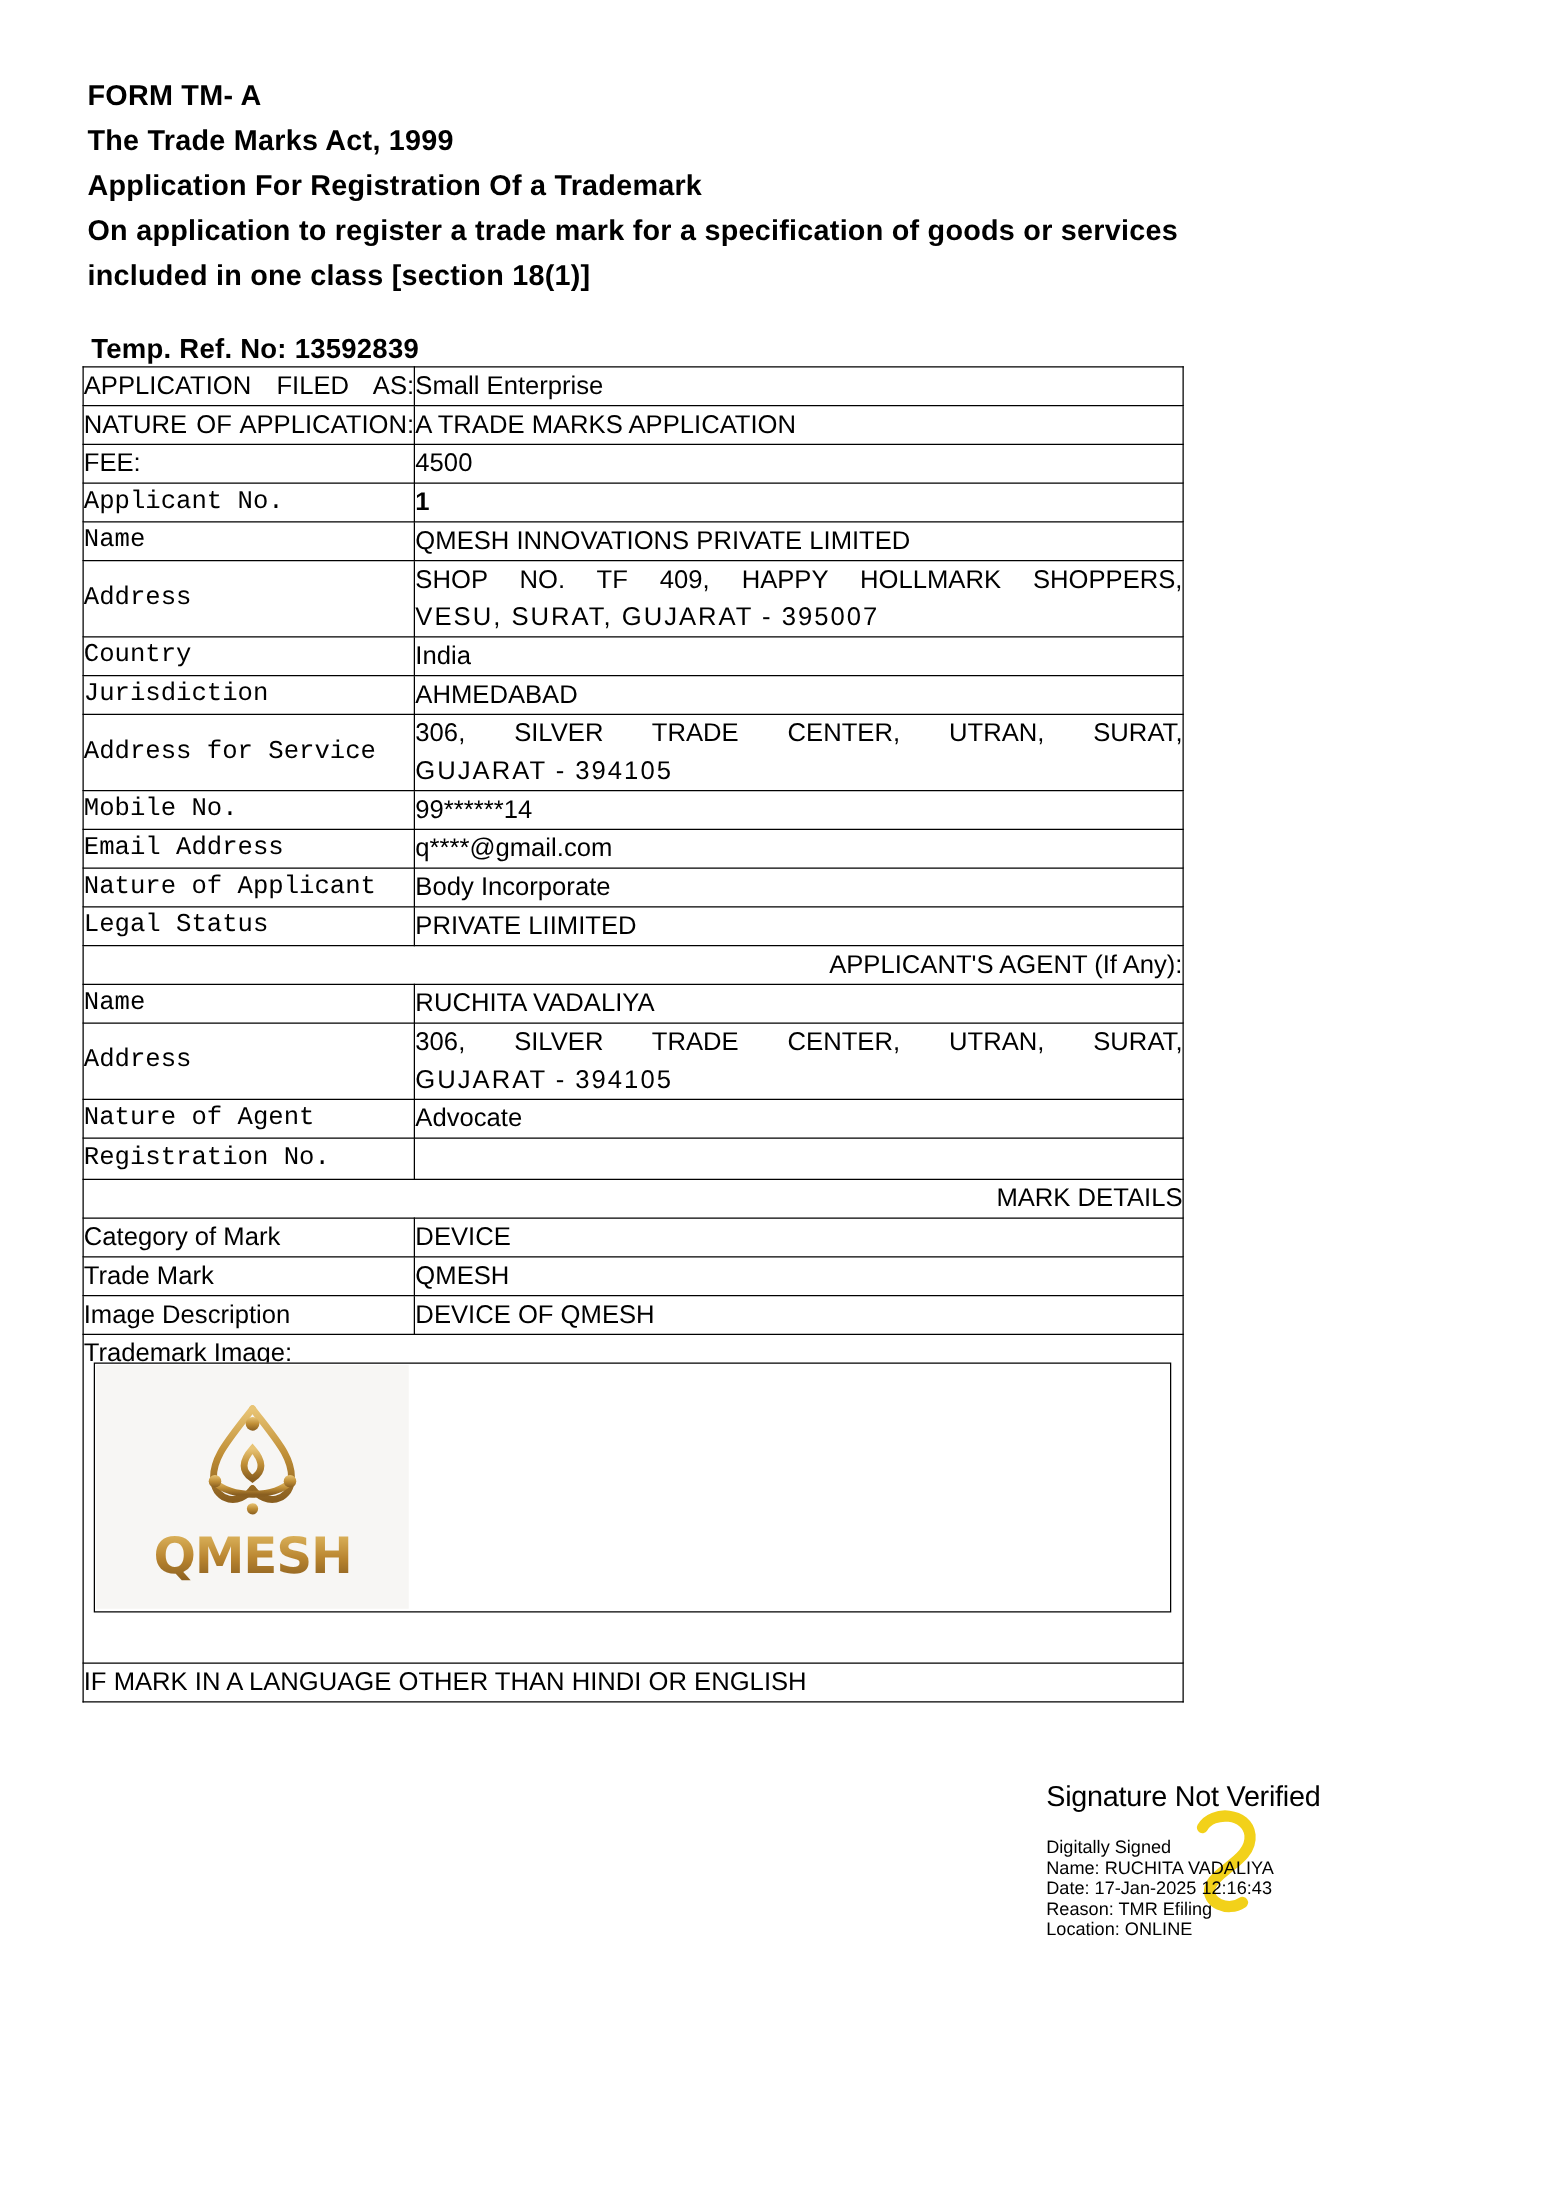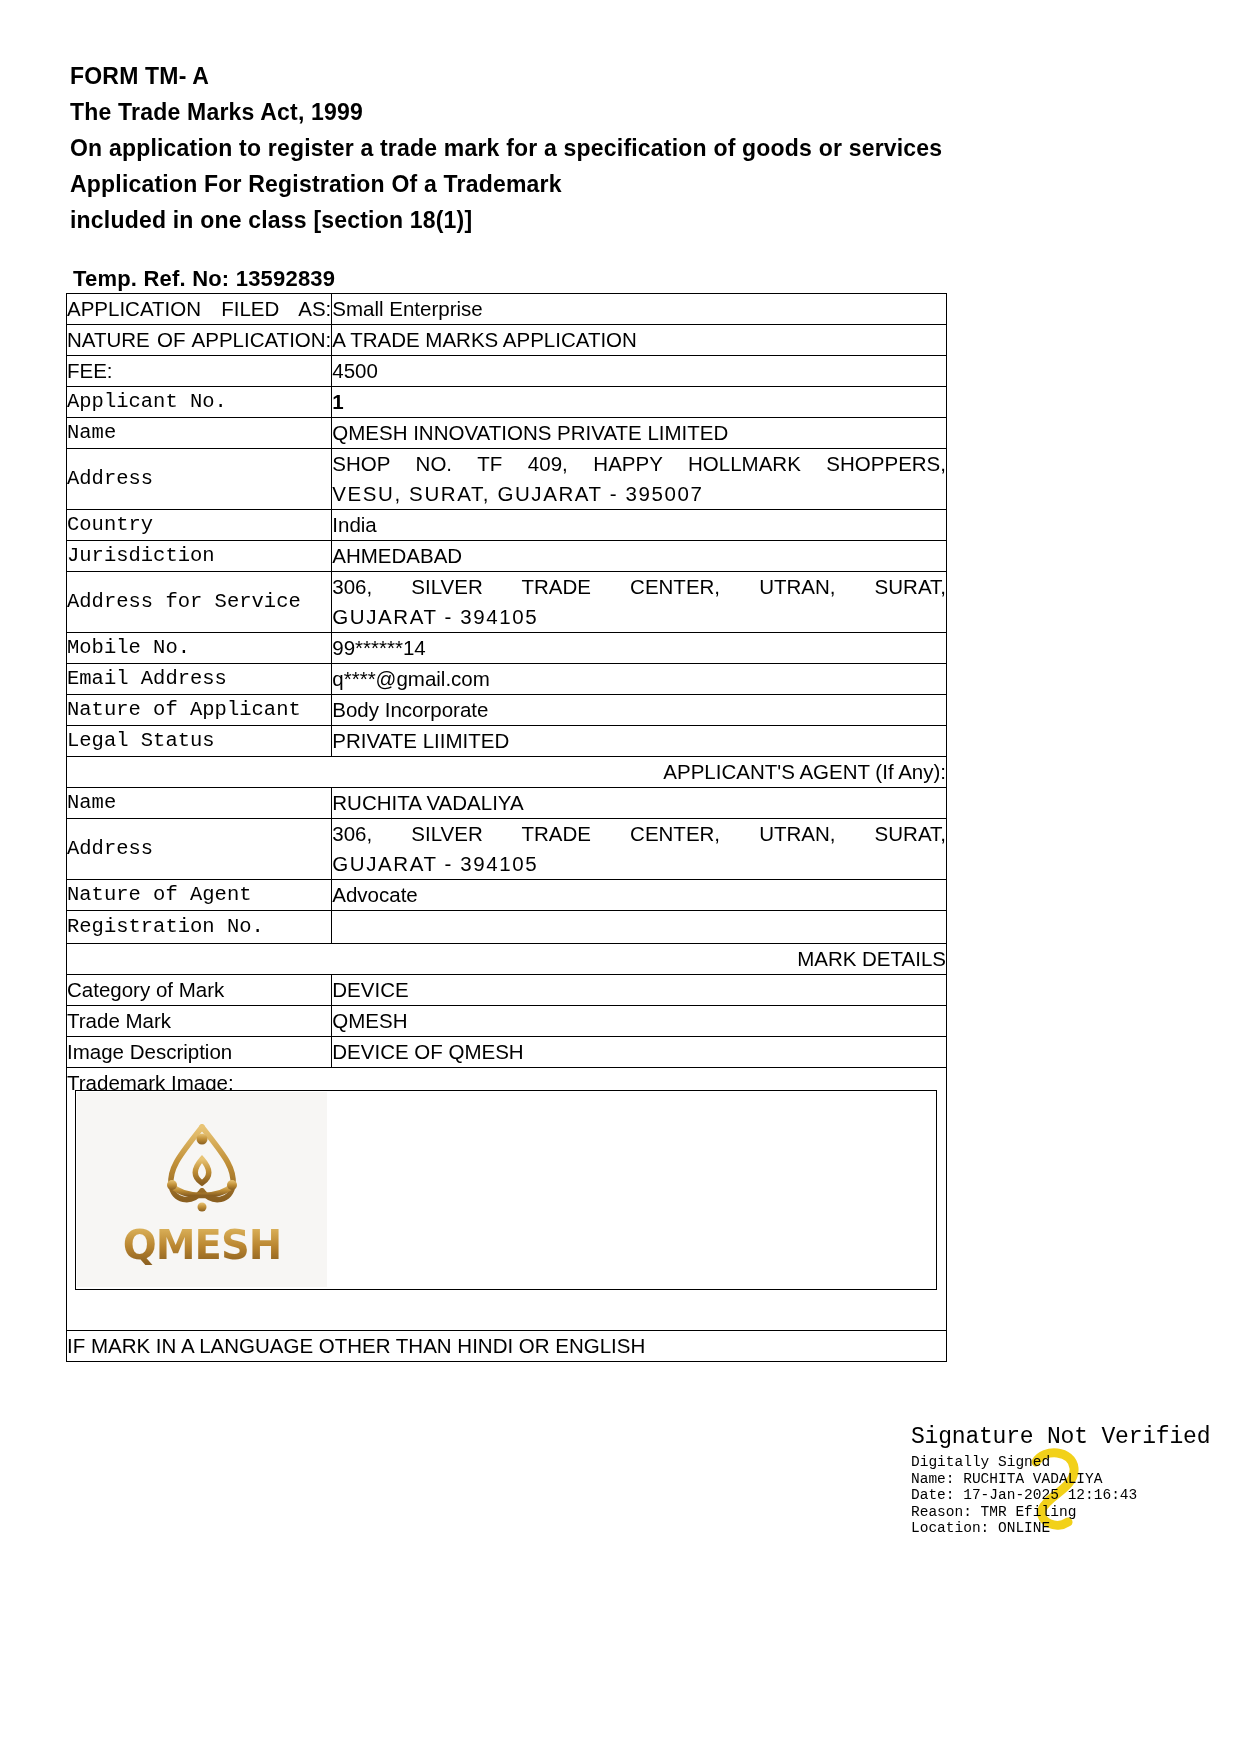--- a/index.html
+++ b/index.html
@@ -164,33 +164,32 @@
 
   .bottom-note {
     font-size: 21px;
     padding: 5px 7px;
     margin-top: 12px;
   }
 
   
   .sig-panel {
     position: absolute;
-    left: 911px;
+    left: 837px;
     top: 1424px;
     width: 300px;
-    font-family: Liberation Mono, monospace;
   }
   .sig-title {
     font-size: 23px;
     line-height: 26px;
     letter-spacing: -0.2px;
     white-space: nowrap;
   }
   .sig-lines {
-    margin-top: 4px;
+    margin-top: 20px;
     font-size: 14.5px;
     line-height: 16.5px;
     position: relative;
     z-index: 2;
   }
   .sig-lines div { white-space: nowrap; }
   .sig-glyph {
     position: absolute;
     left: 105px;
     top: 20px;
@@ -201,22 +200,22 @@
   }
 </style>
 </head>
 <body>
 
 <div class="page">
 
   <div class="title-block">
     <div class="title-line">FORM TM- A</div>
     <div class="title-line">The Trade Marks Act, 1999</div>
+    <div class="title-line">Application For Registration Of a Trademark</div>
     <div class="title-line">On application to register a trade mark for a specification of goods or services</div>
-    <div class="title-line">Application For Registration Of a Trademark</div>
     <div class="title-line">included in one class [section 18(1)]</div>
   </div>
 
   <div class="temp-ref">Temp. Ref. No: 13592839</div>
 
   <table class="form-table">
     <colgroup>
         <col class="col-label">
         <col class="col-value">
       </colgroup>

